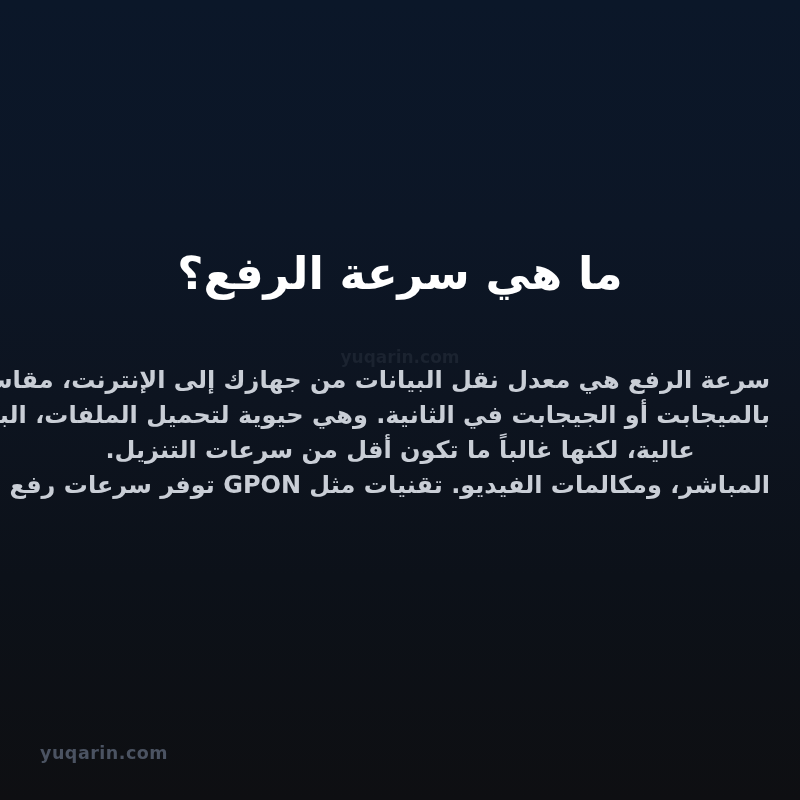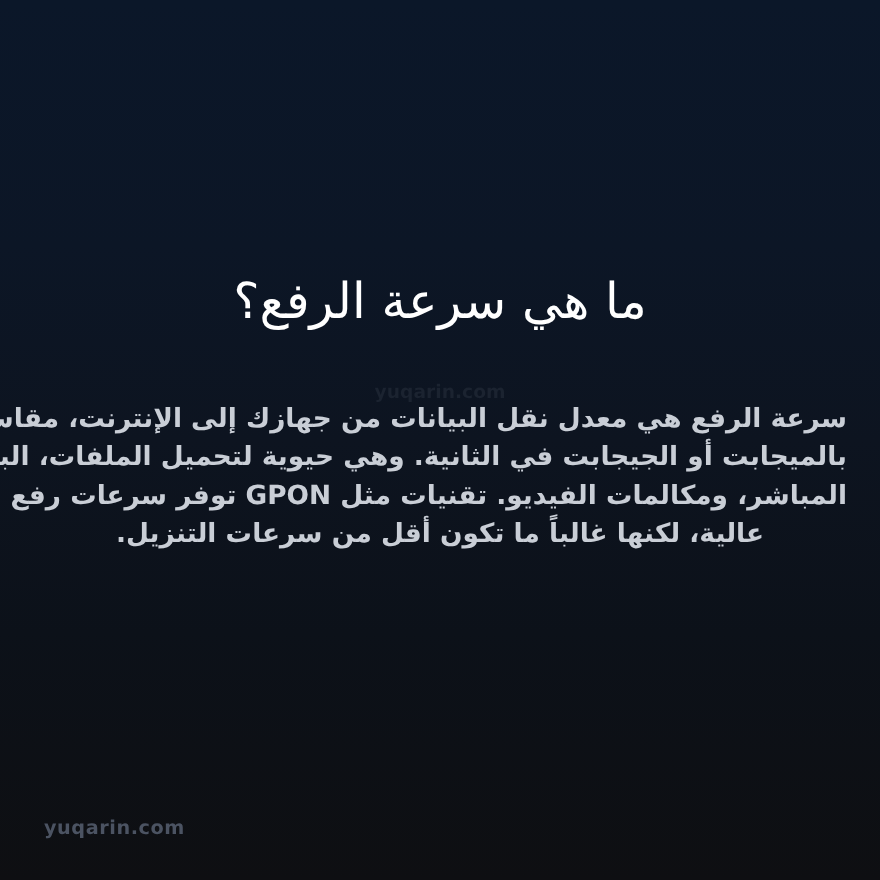--- a/index.html
+++ b/index.html
@@ -22,21 +22,21 @@
   }
   .title {
     position: absolute;
     top: 238px;
     left: 0;
     width: 100%;
     margin: 0;
     text-align: center;
     direction: rtl;
     font-size: 45px;
-    font-weight: normal;
+    font-weight: bold;
     color: #ffffff;
     letter-spacing: 0;
     line-height: 1.6;
   }
   .watermark {
     position: absolute;
     top: 347px;
     left: 0;
     width: 100%;
     text-align: center;
@@ -74,19 +74,19 @@
 
 <div class="card">
 
   <h1 class="title">ما هي سرعة الرفع؟</h1>
 
   <div class="watermark">yuqarin.com</div>
 
   <div class="body-text">
     <div class="body-line">سرعة الرفع هي معدل نقل البيانات من جهازك إلى الإنترنت، مقاسة</div>
     <div class="body-line">بالميجابت أو الجيجابت في الثانية. وهي حيوية لتحميل الملفات، البث</div>
+    <div class="body-line">عالية، لكنها غالباً ما تكون أقل من سرعات التنزيل.</div>
     <div class="body-line">المباشر، ومكالمات الفيديو. تقنيات مثل GPON توفر سرعات رفع</div>
-    <div class="body-line">عالية، لكنها غالباً ما تكون أقل من سرعات التنزيل.</div>
   </div>
 
   <div class="footer-brand">yuqarin.com</div>
 
 </div>
 
 </body></html>

